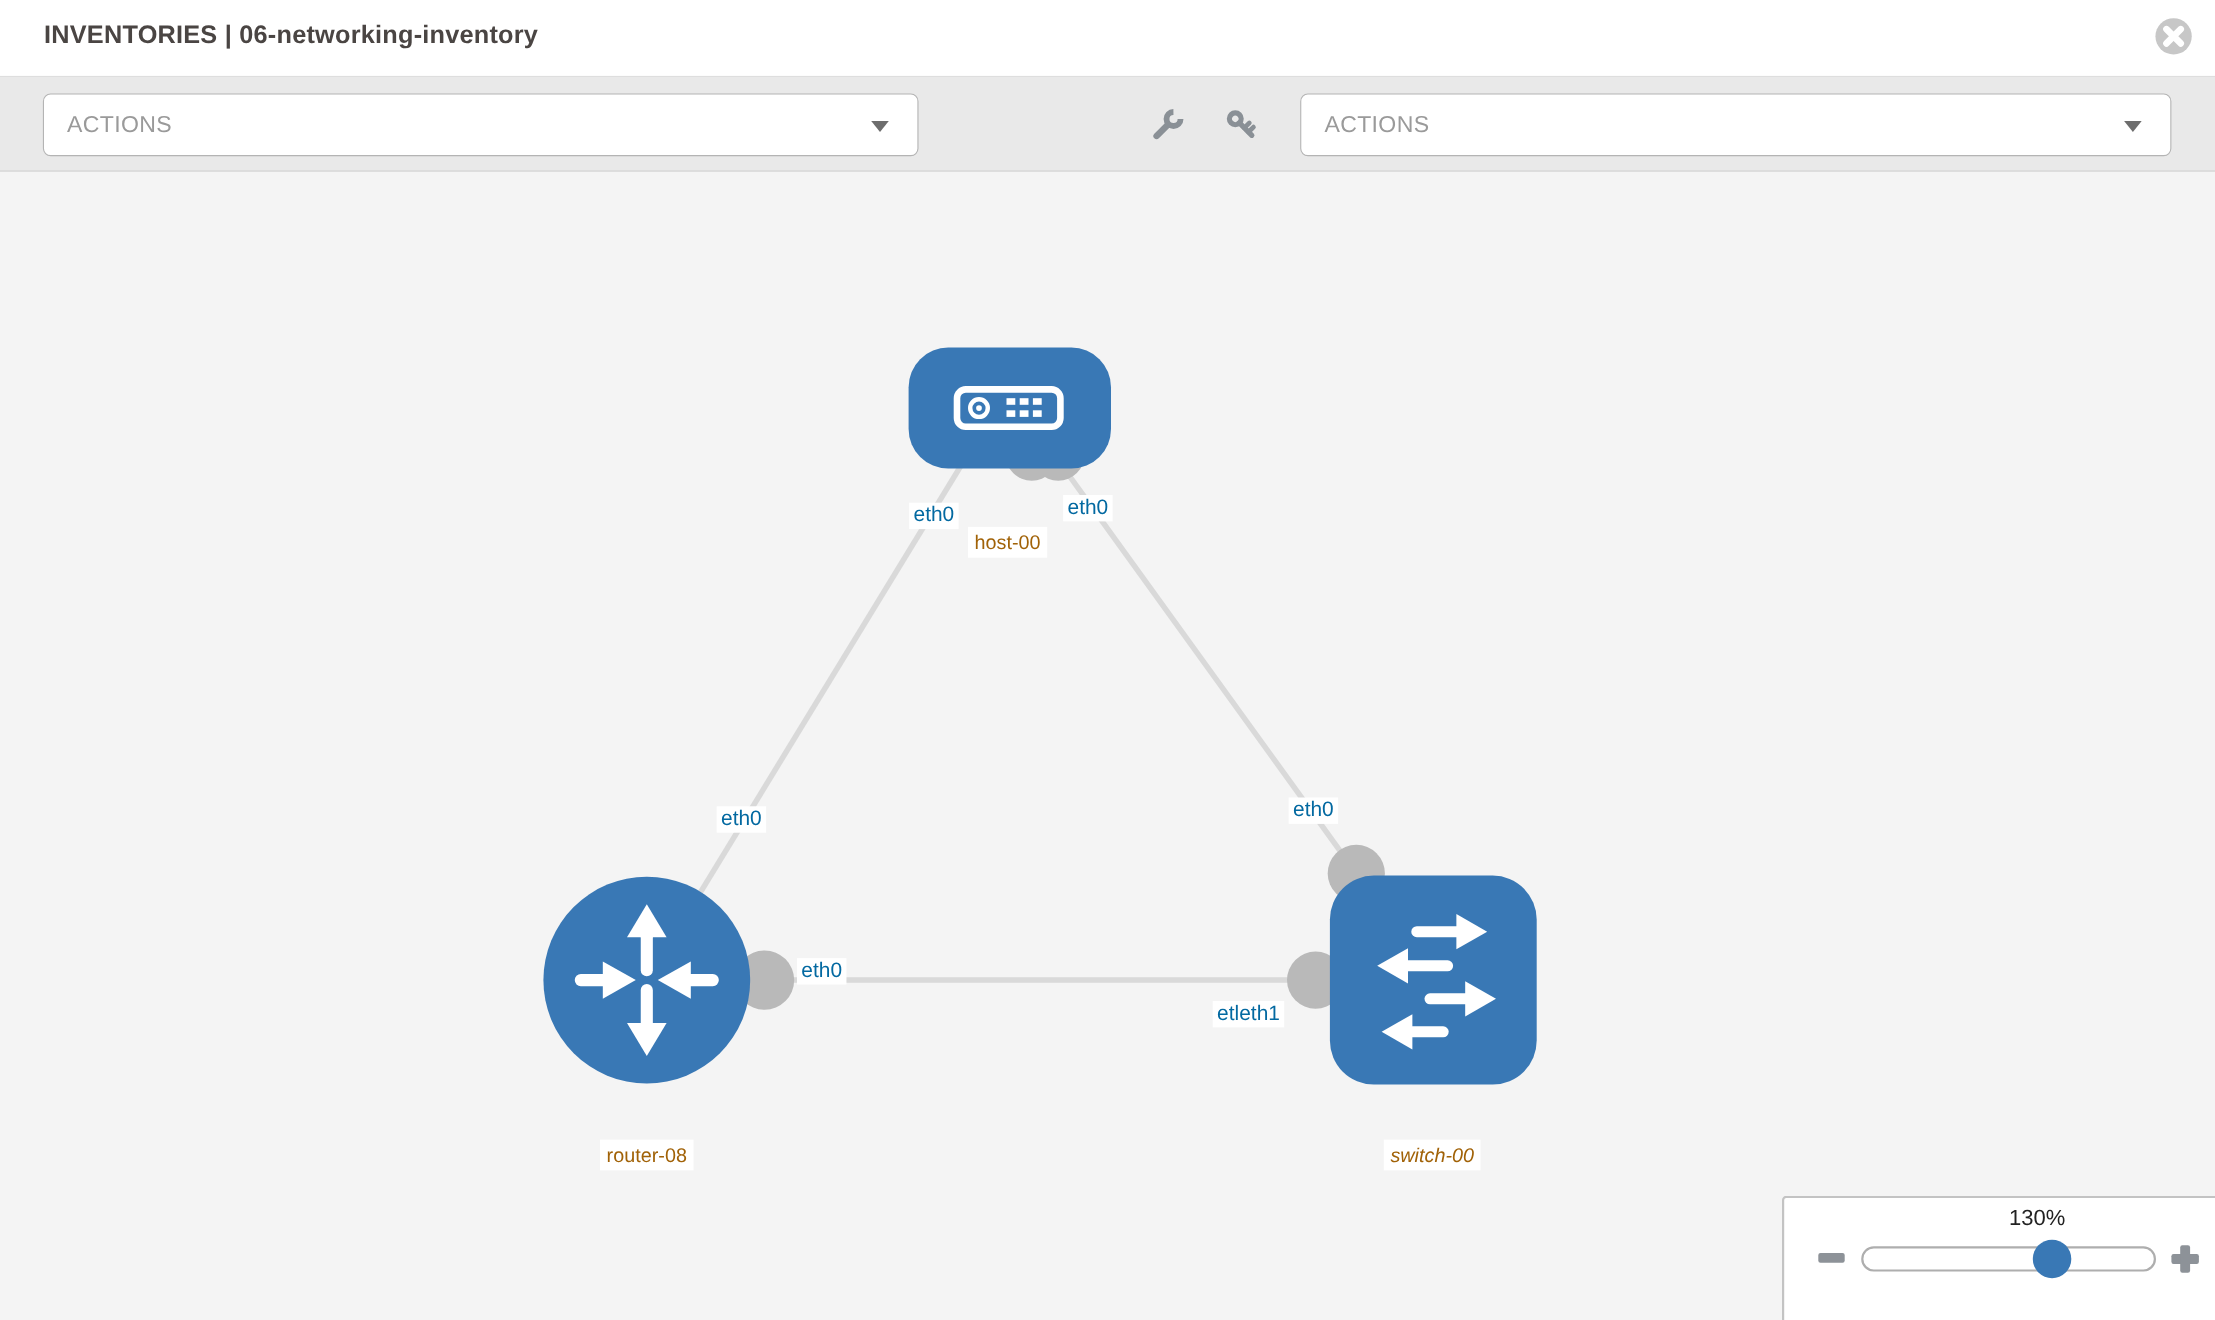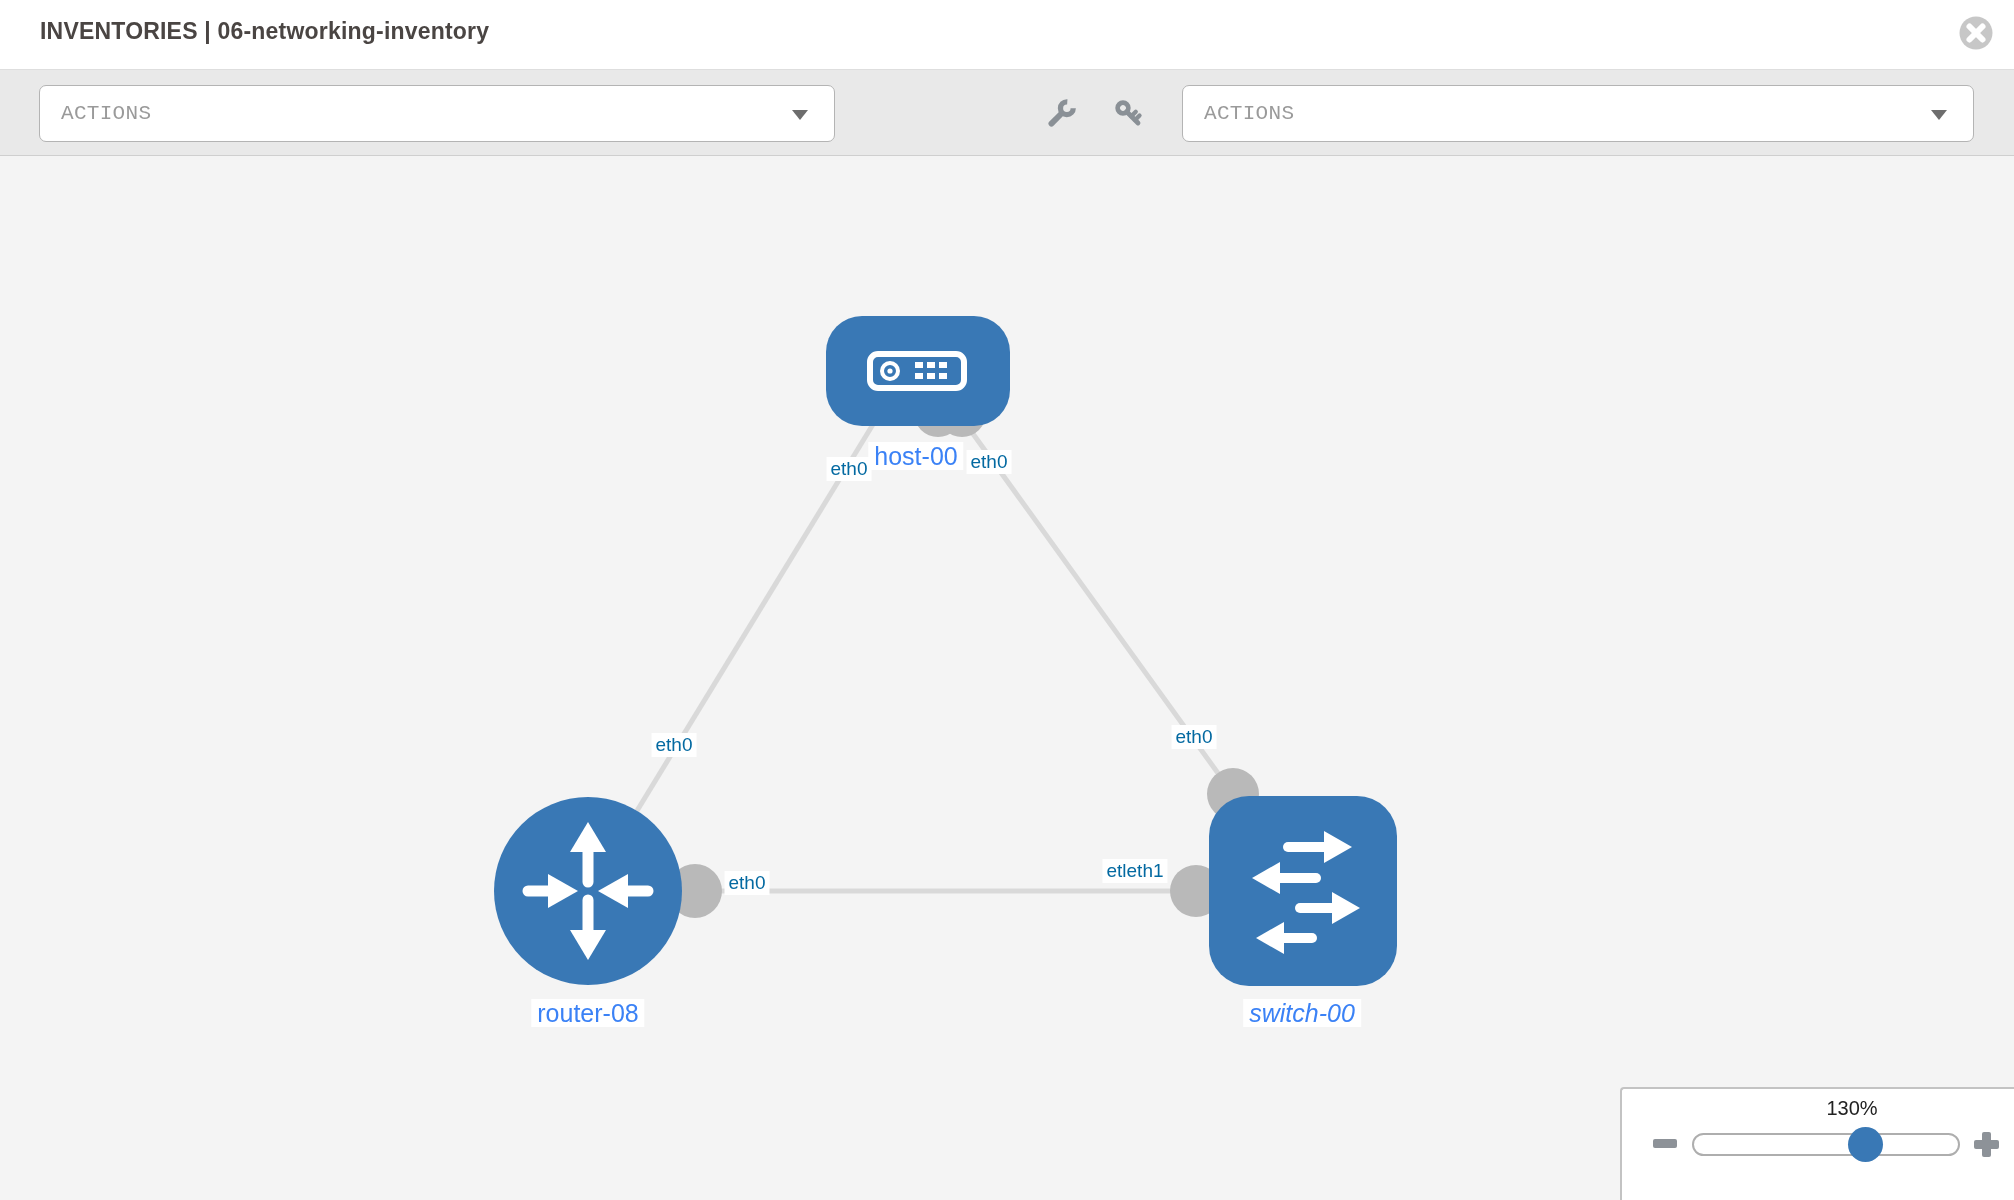--- a/index.html
+++ b/index.html
@@ -13,39 +13,39 @@
                 color:#4a4543; letter-spacing:0.2px; }
   .close-btn { position:absolute; right:18px; top:13px; width:40px; height:40px; border:none;
                background:transparent; cursor:pointer; }
 
   
   .toolbar { position:absolute; left:0; top:70px; width:2014px; height:86px; background:#e9e9e9;
              border-bottom:1px solid #cfcfcf; z-index:5; }
   .select-box { position:absolute; top:15px; height:57px; background:#ffffff;
                 border:1px solid #b4b4b4; border-radius:7px; cursor:pointer; }
   .select-box .sel-label { position:absolute; left:21px; top:0; line-height:55px; font-size:21px;
-                           color:#9a9a9a; letter-spacing:0.3px;font-family:Liberation Mono, monospace; }
+                           color:#9a9a9a; letter-spacing:0.3px; }
   .caret { position:absolute; right:26px; top:24px; width:0; height:0;
            border-left:8px solid transparent; border-right:8px solid transparent;
            border-top:10px solid #6d6d6d; }
   .actions-box { left:39px; width:796px; }
   .search-box  { left:1182px; width:792px; }
   .icon-btn { position:absolute; top:27px; width:34px; height:34px; background:transparent;
               border:none; cursor:pointer; }
   .wrench-btn { left:1044px; }
   .key-btn { left:1112px; }
 
   
   .canvas-bg { position:absolute; left:0; top:156px; width:2014px; height:1044px; background:#f4f4f4; z-index:0; }
   .topo-svg { position:absolute; left:0; top:0; width:2014px; height:1200px; z-index:1; }
 
   .lbl { position:absolute; transform:translateX(-50%); background:#ffffff; color:#0369a1;
          font-size:19px; line-height:24px; padding:0 4px; white-space:nowrap; z-index:2; }
-  .nodelbl { position:absolute; transform:translateX(-50%); background:#ffffff; color:#3b82f6;
-             font-size:25px; line-height:28px; padding:0 6px; white-space:nowrap; z-index:2; }
+  .nodelbl { position:absolute; transform:translateX(-50%); background:#ffffff; color:#a16207;
+             font-size:18px; line-height:28px; padding:0 6px; white-space:nowrap; z-index:2;margin-top:37px; }
 
   
   .zoom-panel { position:absolute; left:1620px; top:1087px; width:462px; height:113px;
                 background:#ffffff; border-left:2px solid #c3c3c3; border-top:2px solid #c3c3c3;
                 border-top-left-radius:4px; z-index:3; }
   .zoom-value { position:absolute; left:0; top:8px; width:100%; text-align:center;
                 font-size:20px; color:#222222; }
   .zoom-minus { position:absolute; left:31px; top:50px; width:24px; height:9px;
                 background:#8d9298; border-radius:2px; border:none; cursor:pointer; }
   .zoom-plus  { position:absolute; left:352px; top:43px; width:25px; height:25px;
@@ -118,21 +118,21 @@
         <polygon points="1256,938 1284,922 1284,954" stroke="none"></polygon>
       </g>
     </g>
   </svg>
 
   <div class="lbl" style="left:674px;  top:733px;">eth0</div>
   <div class="lbl" style="left:849px;  top:457px;">eth0</div>
   <div class="lbl" style="left:989px;  top:450px;">eth0</div>
   <div class="lbl" style="left:1194px; top:725px;">eth0</div>
   <div class="lbl" style="left:747px;  top:871px;">eth0</div>
-  <div class="lbl" style="left:1135px; top:859px;">etleth1</div>
+  <div class="lbl" style="left:1135px; top:910px;">etleth1</div>
 
   <div class="nodelbl" style="left:916px;  top:442px;">host-00</div>
   <div class="nodelbl" style="left:588px;  top:999px;">router-08</div>
   <div class="nodelbl" style="left:1302px; top:999px;font-style:italic;">switch-00</div>
 
   <div class="zoom-panel">
     <div class="zoom-value">130%</div>
     <button class="zoom-minus"></button>
     <div class="zoom-track">
       <div class="zoom-thumb"></div>

